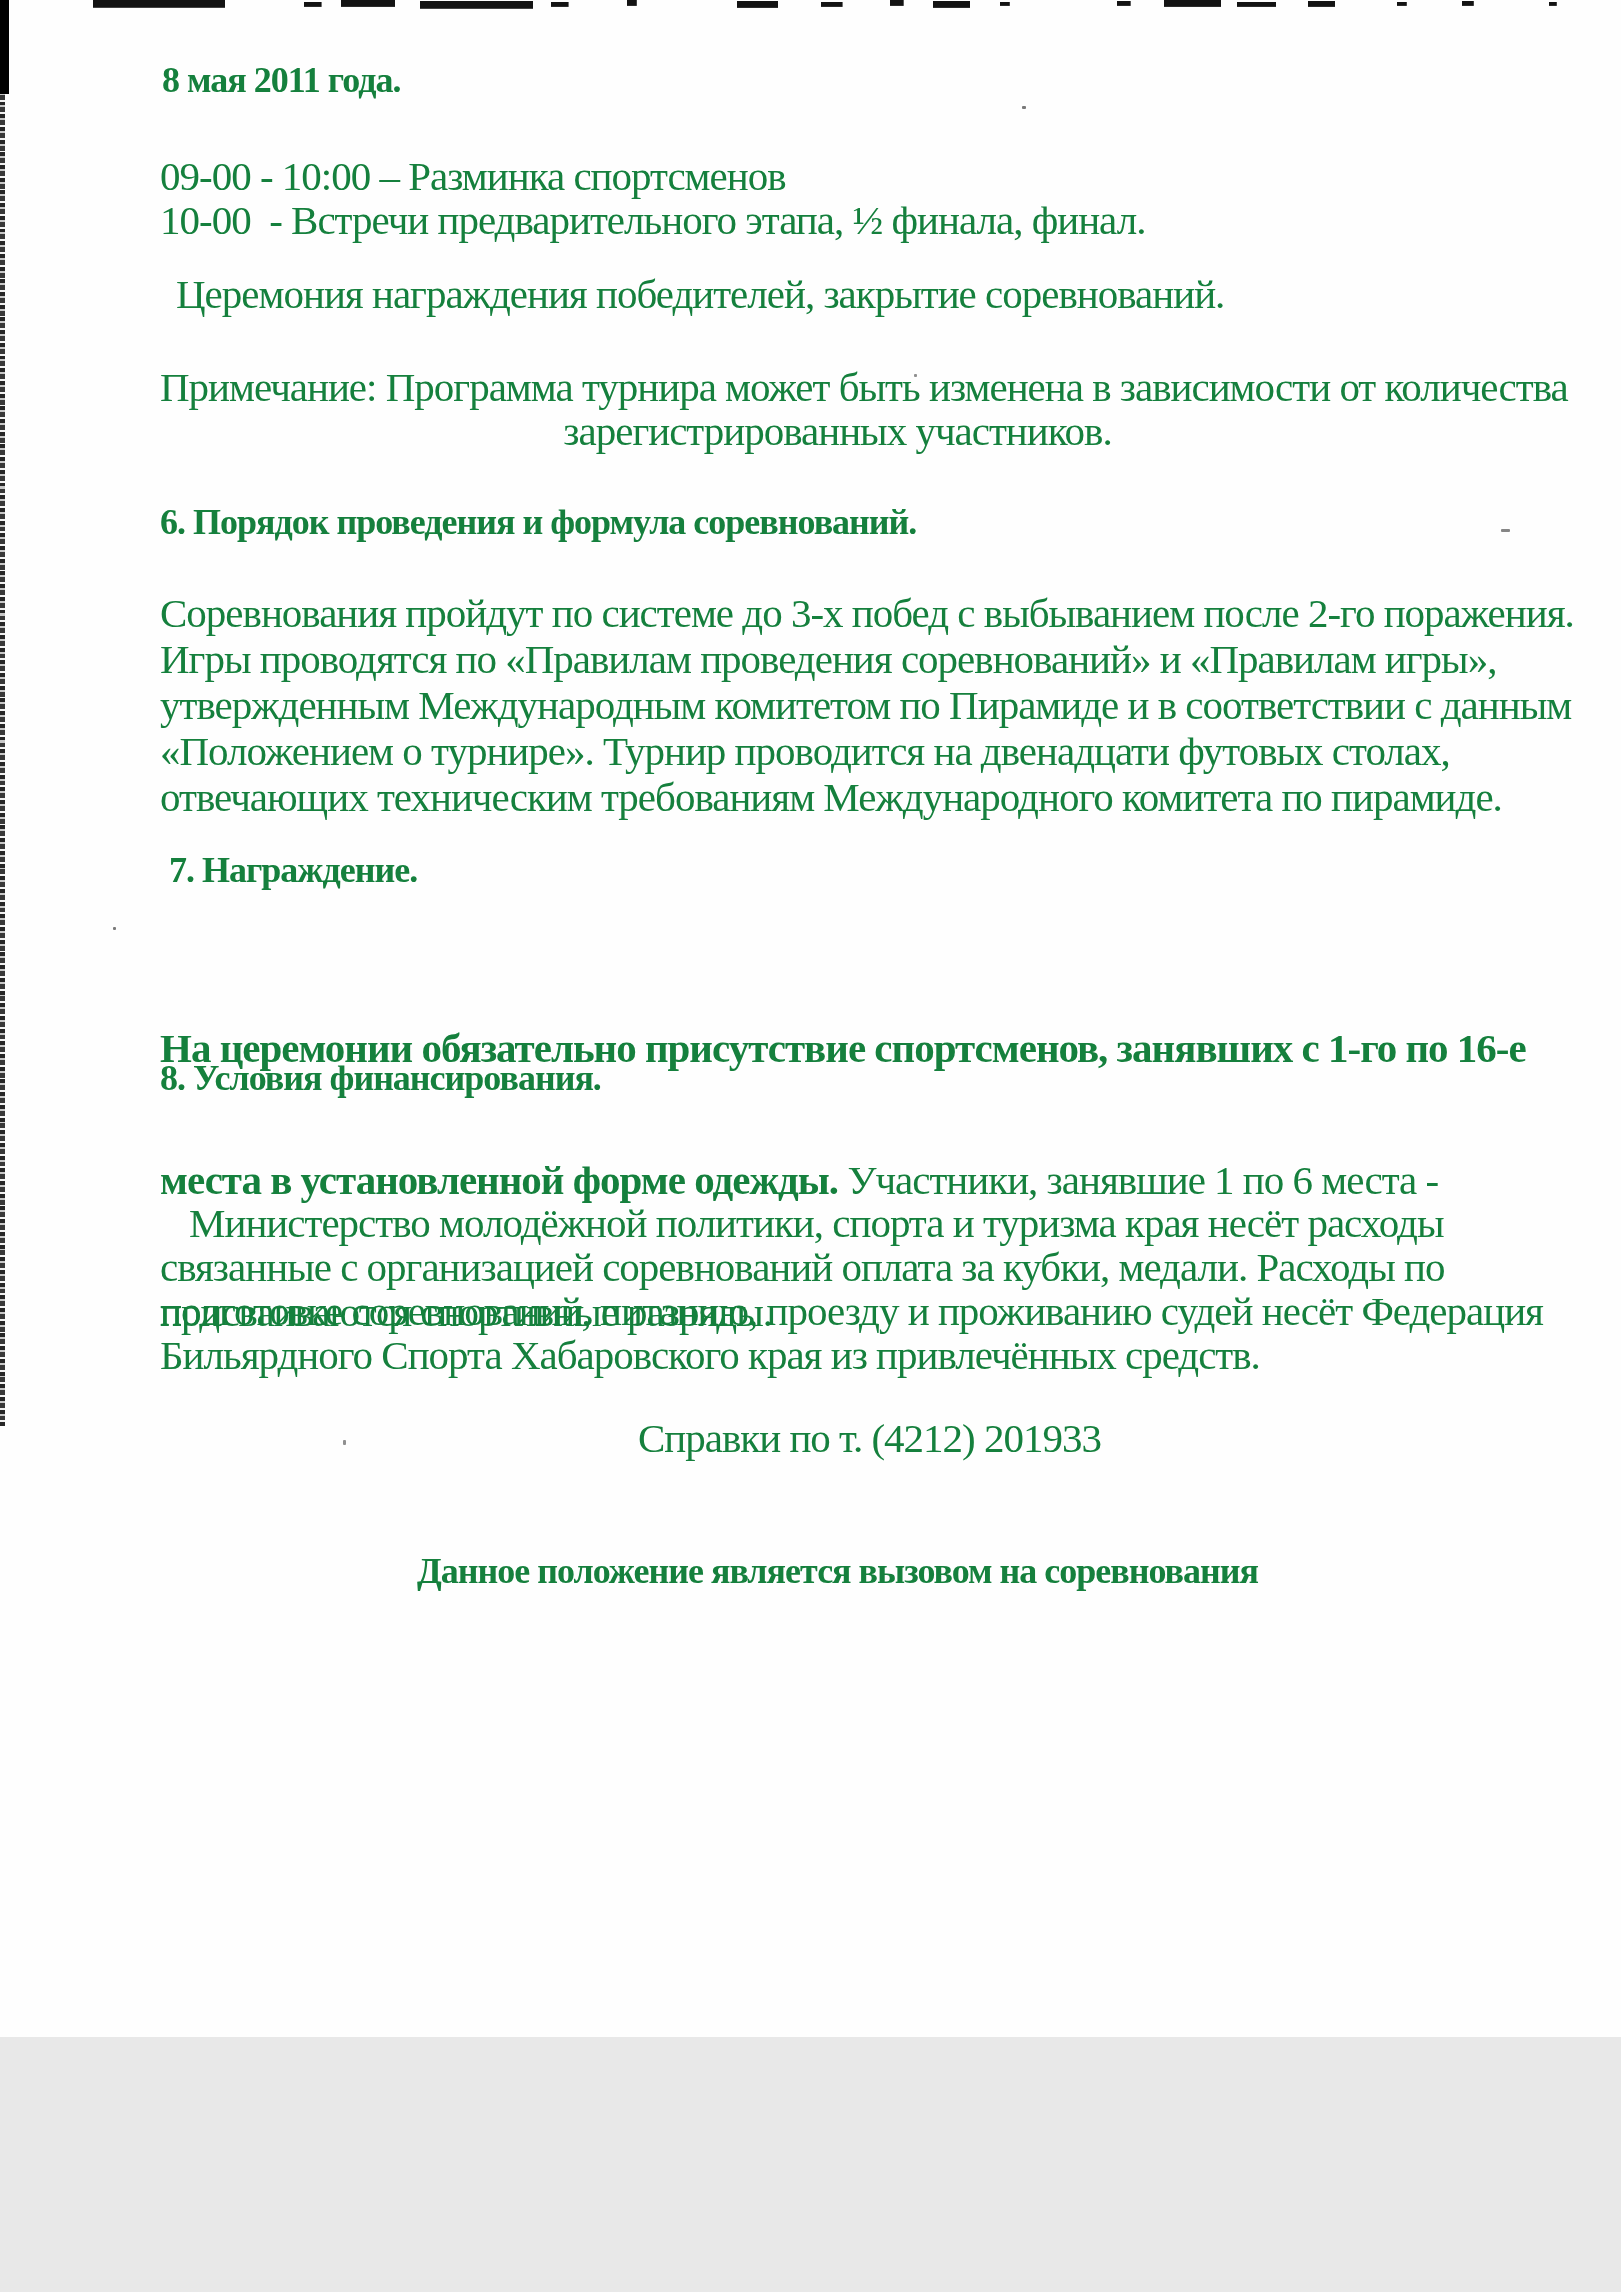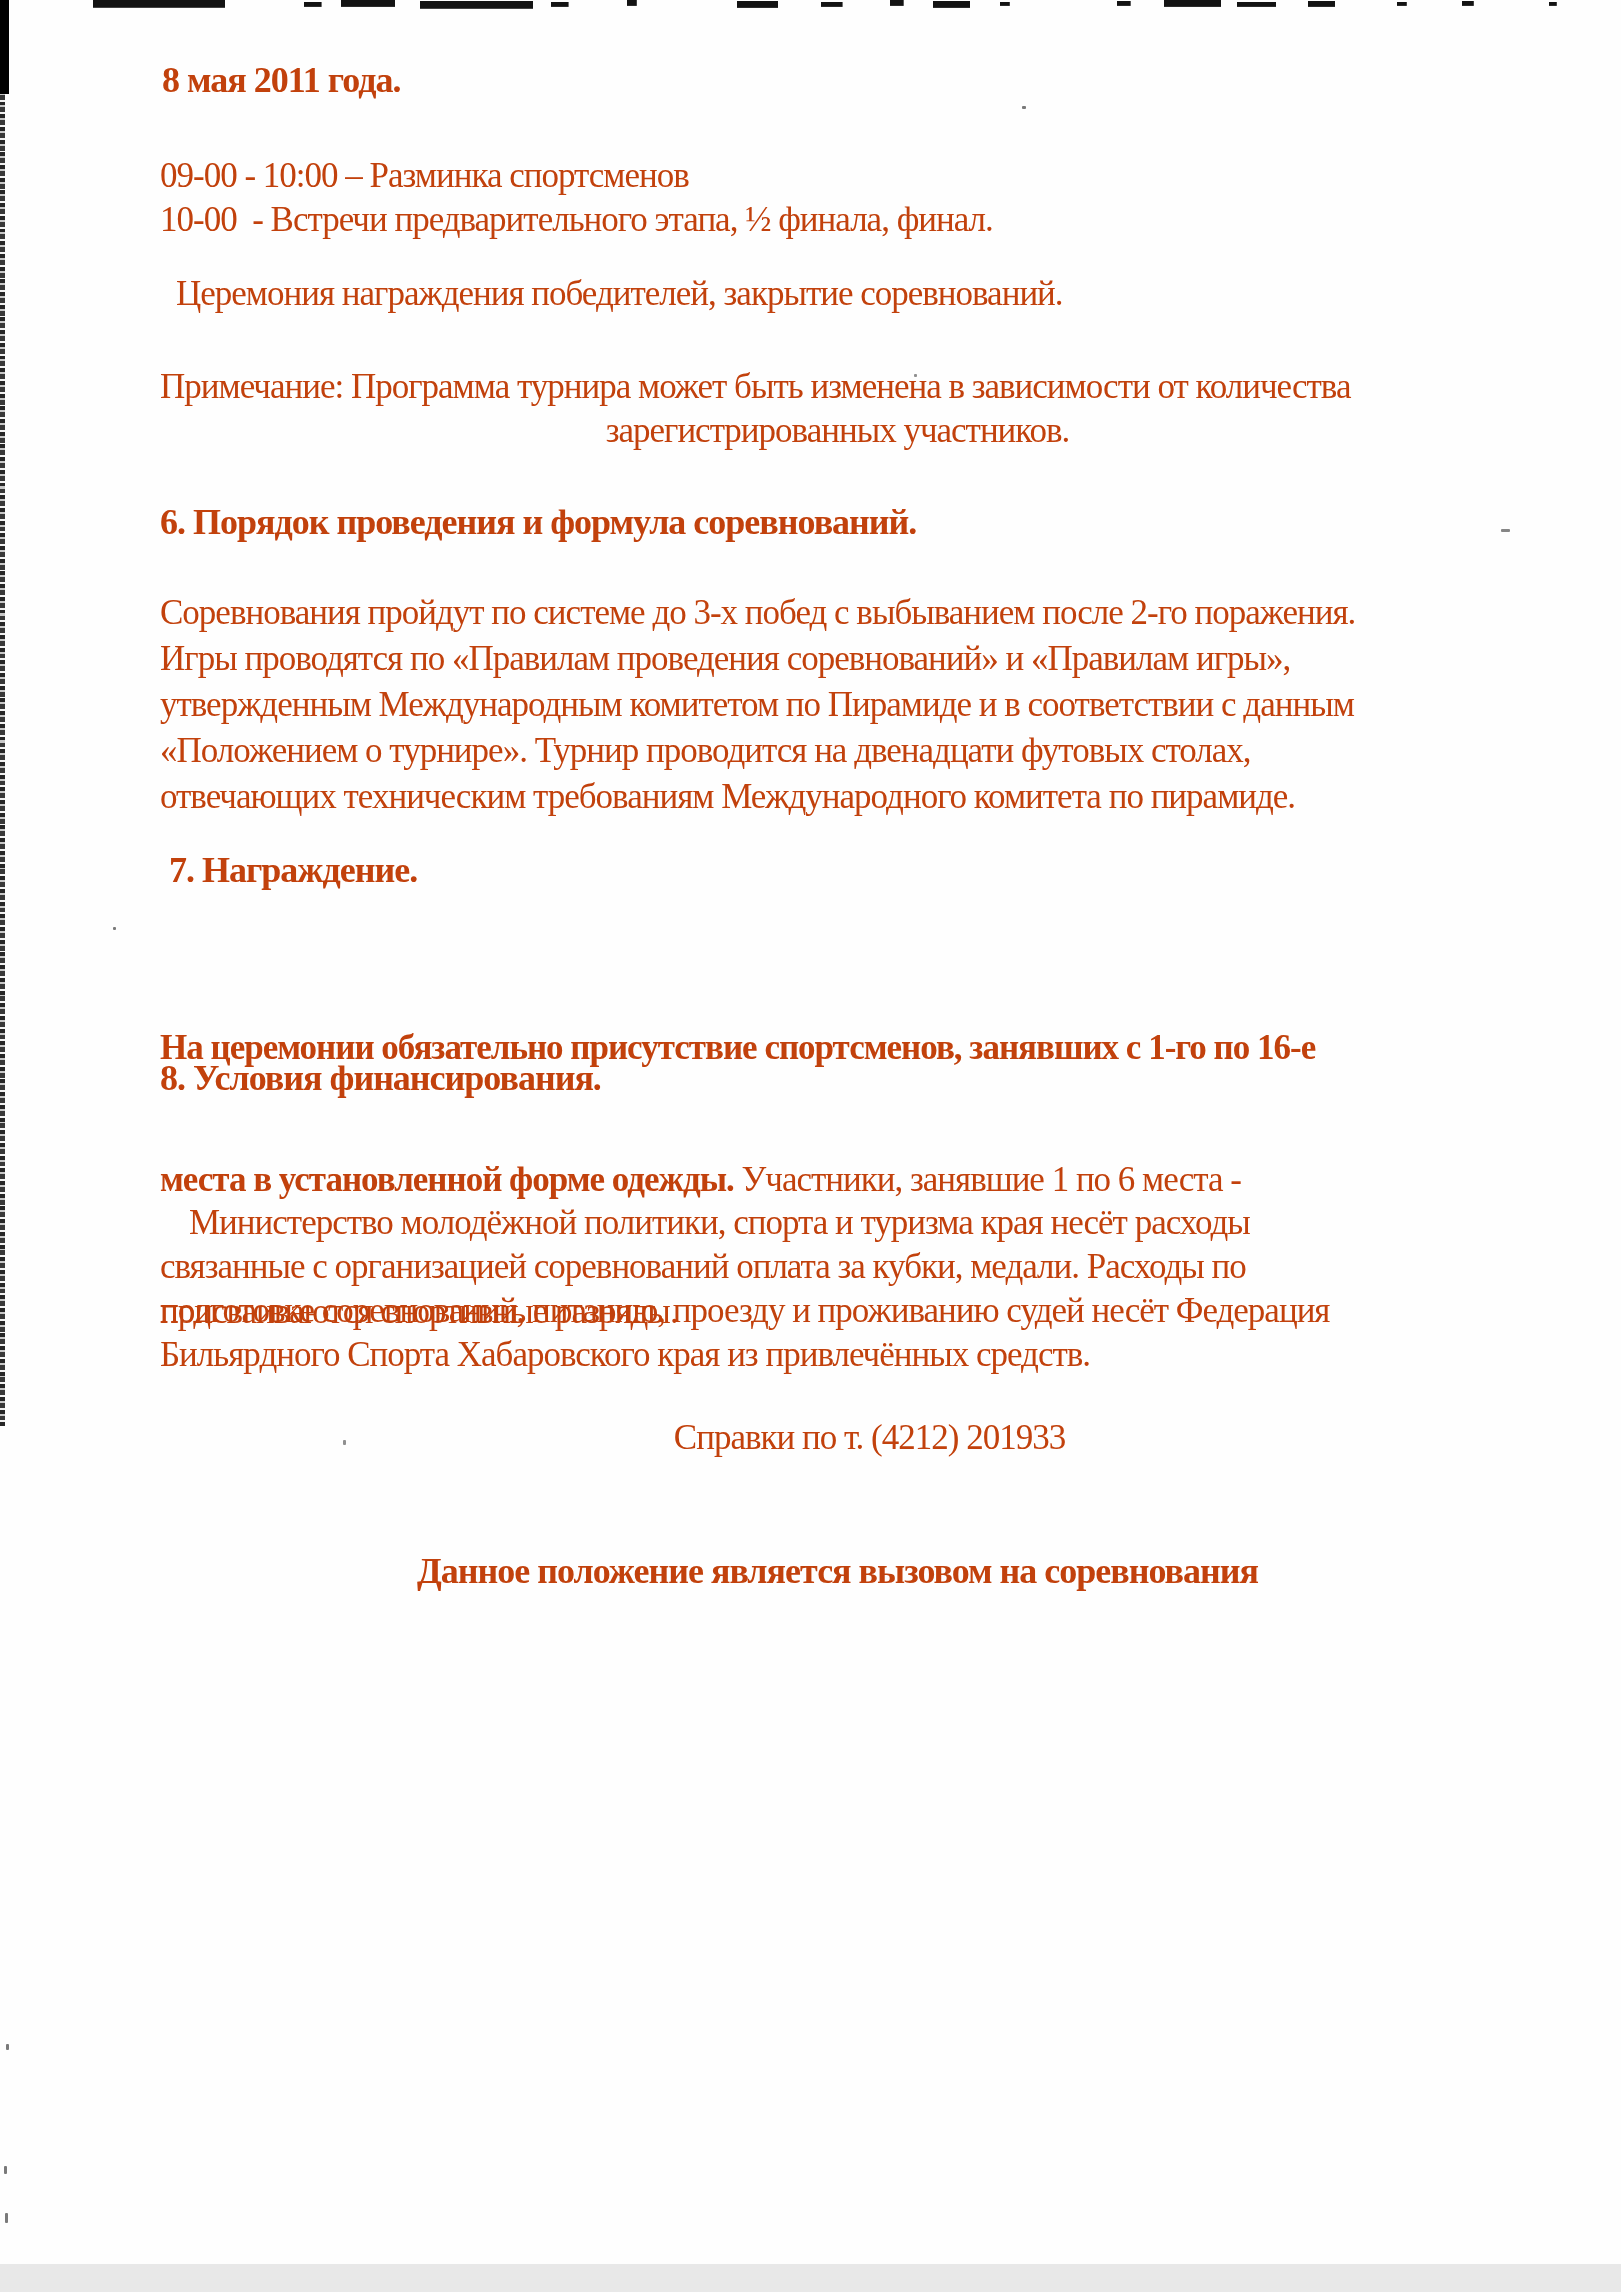--- a/index.html
+++ b/index.html
@@ -1,26 +1,26 @@
 <!DOCTYPE html>
 <html lang="ru"><head>
 <meta charset="utf-8">
 <style>
   html,body{margin:0;padding:0;background:#e8e8e8;}
   .page{
     position:relative;
-    width:1621px;height:2264px;
+    width:1621px;height:2037px;
     background:#fefefe;
     overflow:hidden;
     font-family:"Liberation Serif","DejaVu Serif",serif;
-    color:#c2410c;
+    color:#15803d;
   }
   .txt{
     position:absolute;
-    font-size:35px;
+    font-size:41px;
     line-height:44px;
     letter-spacing:-1px;
     white-space:pre-wrap;
   }
   .b{font-weight:700;margin-top:12px;}
   .lh47{line-height:46px;}
   .heading{font-weight:700;font-size:36px;}
   .center{text-align:center;}
   .indent-first{text-indent:29px;}
   .artifact-top{

